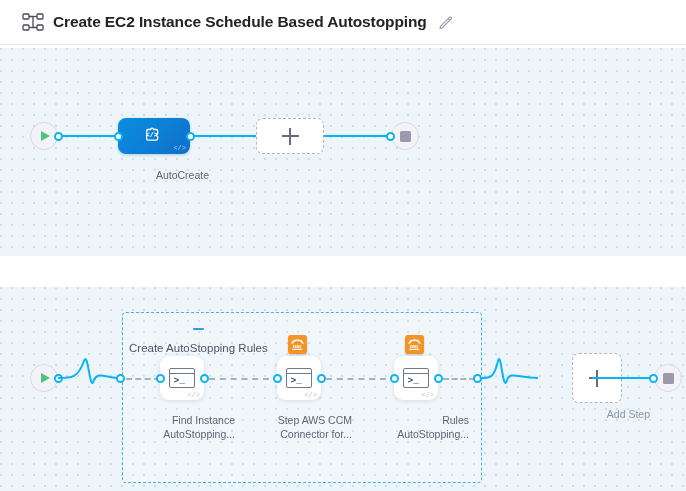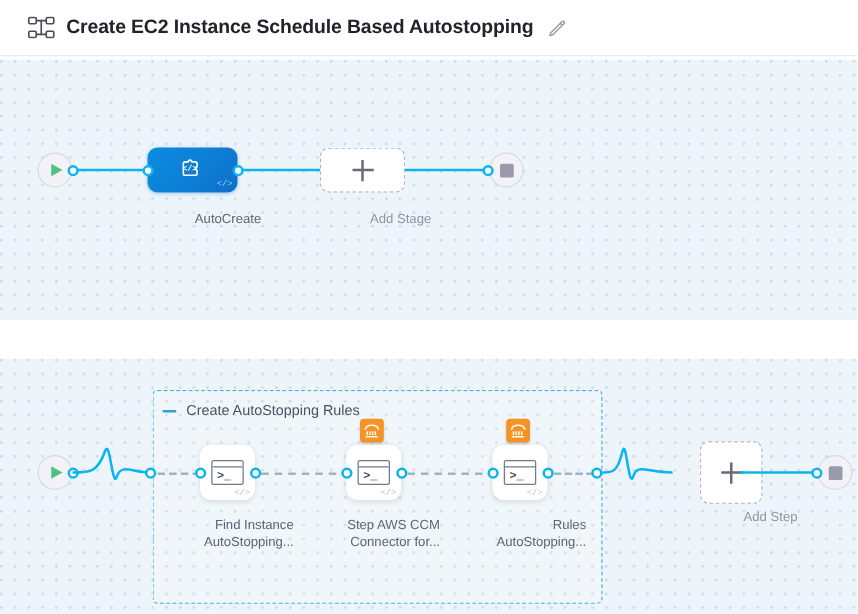--- a/index.html
+++ b/index.html
@@ -207,20 +207,21 @@
     position: absolute;
     border: 1.4px dashed #3ab6ea;
     border-radius: 4px;
     background: rgba(255,255,255,0.12);
   }
   .group-header {
     position: absolute;
     display: flex;
     align-items: center;
     gap: 7px;
+    flex-direction: column;
   }
   .group-collapse {
     width: 13px; height: 13px;
     display: flex; align-items: center; justify-content: center;
     cursor: pointer;
   }
   .group-collapse i {
     display: block;
     width: 11px; height: 2px;
     background: #2e9fd8;
@@ -283,21 +284,20 @@
     </div>
     <span class="port" style="left:-4.5px; top:13.5px;"></span>
     <span class="port" style="left:67.5px; top:13.5px;"></span>
     <div class="caption" style="left:-19px; top:50px; width:110px;">AutoCreate</div>
   </div>
 
   <div class="node-wrap" style="left:256px; top:70px;">
     <div class="add-box" style="width:68px; height:36px;">
       <span class="plus"></span>
     </div>
-    <div class="caption muted" style="left:-21px; top:50px; width:110px;">Add Stage</div>
   </div>
 
   <div class="node-wrap" style="left:391px; top:74px;">
     <div class="terminal-node">
       <span class="stop-sq"></span>
     </div>
     <span class="port grey" style="left:-5px; top:9.5px; border-color:#0ab4f0;"></span>
   </div>
 </div>
 
@@ -391,21 +391,21 @@
   </div>
 
   <div class="line dotted" style="left:443px; top:91px; width:32px;"></div>
 
   <span class="port" style="left:473px; top:86.5px;"></span>
 
   <svg class="svg-abs" style="left:482px; top:62px; width:60px; height:60px;">
     <path d="M0 29 C8 29, 12 29, 16 12 C19 0, 21 46, 25 31 C28 22, 36 29, 56 29" fill="none" stroke="#0ab4f0" stroke-width="2"></path>
   </svg>
 
-  <div class="node-wrap" style="left:560px; top:66px;">
+  <div class="node-wrap" style="left:572px; top:66px;">
     <div class="add-box" style="width:50px; height:50px;">
       <span class="plus"></span>
     </div>
     <div class="caption muted" style="left:-28px; top:54px; width:106px;">Add Step</div>
   </div>
 
   <div class="line" style="left:592px; top:90px; width:60px;"></div>
 
   <div class="node-wrap" style="left:654px; top:77px;">
     <div class="terminal-node">

